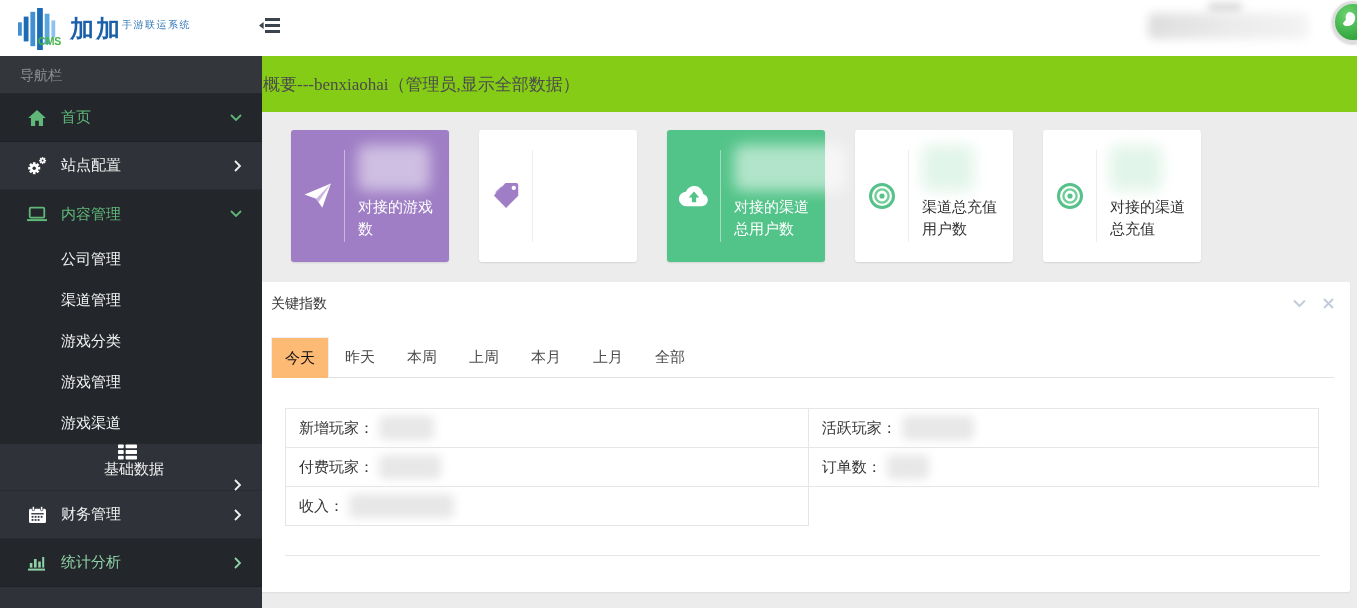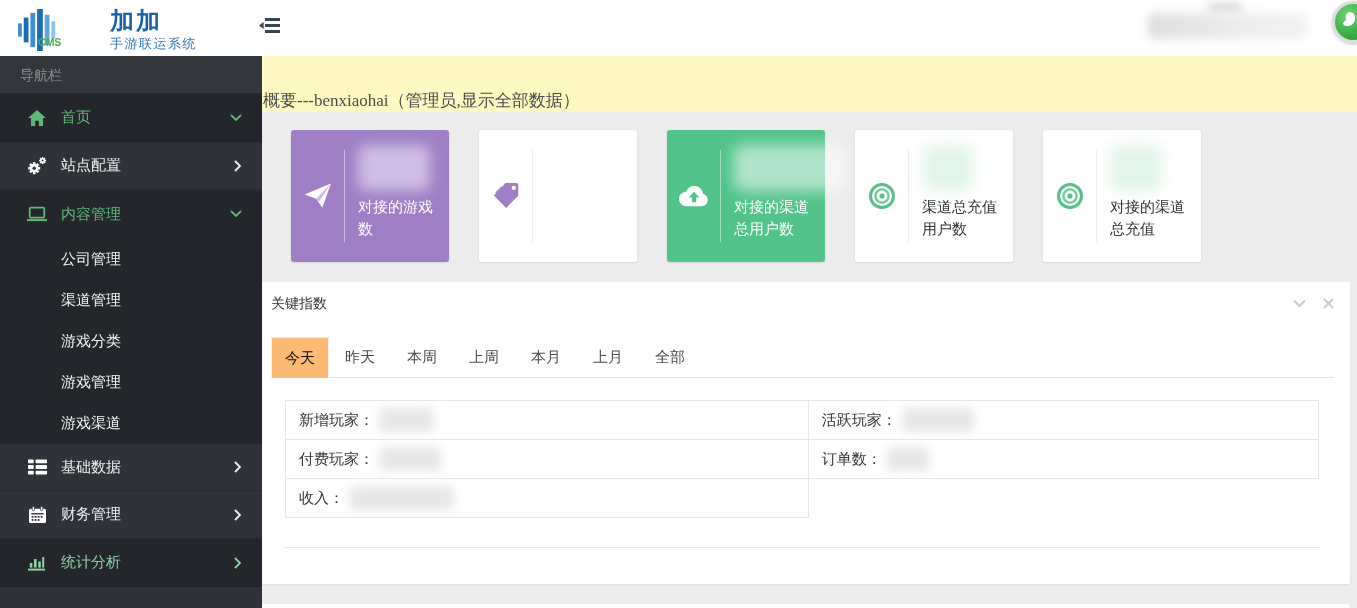--- a/index.html
+++ b/index.html
@@ -2,23 +2,23 @@
 <html><head>
 <meta charset="utf-8">
 <style>
   * { margin:0; padding:0; box-sizing:border-box; }
   html,body { width:1357px; height:608px; overflow:hidden; background:#ececec;
     font-family:"Liberation Sans","DejaVu Sans",sans-serif; }
 
   
   .topbar { position:fixed; top:0; left:0; width:1357px; height:56px; background:#fff; z-index:30; }
   .logo { position:absolute; left:16px; top:8px; display:flex; align-items:center; gap:8px; }
-  .brand-col { display:flex; flex-direction:column; line-height:1.1;margin-left:40px; }
+  .brand-col { display:flex; line-height:1.1; }
   .brand-name { font-size:24px; font-weight:bold; color:#1a5fa8; letter-spacing:2px; }
-  .brand-sub { font-size:13px; color:#2f77b6; letter-spacing:1.5px; margin-top:3px; }
+  .brand-sub { font-size:10px; color:#2f77b6; letter-spacing:1.5px; margin-top:3px; }
   .toggle-btn { position:absolute; left:259px; top:17px; width:22px; height:18px; cursor:pointer; }
   .user-blur-wrap { position:absolute; left:1148px; top:6px; width:165px; height:40px; }
   .user-blur { position:absolute; left:0; top:7px; width:160px; height:26px; border-radius:5px;
     background:linear-gradient(90deg,#dedede,#ececec 55%,#f3f3f3); filter:blur(5px); }
   .user-blur2 { position:absolute; left:60px; top:-3px; width:34px; height:10px; border-radius:4px;
     background:#d8d8d8; filter:blur(4px); }
   .float-qq { position:absolute; right:-17px; top:1px; width:42px; height:42px; border-radius:50%;
     background:radial-gradient(circle at 35% 30%, #6bd470, #2fa33c 75%);
     border:3px solid #dcdcdc; box-shadow:0 1px 3px rgba(0,0,0,.25); cursor:pointer; z-index:40; }
   .float-qq svg { position:absolute; left:4px; top:6px; }
@@ -31,21 +31,21 @@
     color:#f0f0f0; font-size:15px; cursor:pointer; border-bottom:1px solid rgba(0,0,0,.12); }
   .nav-item .nicon { width:22px; display:flex; justify-content:center; margin-right:13px; }
   .nav-item .arrow { margin-left:auto; display:flex; }
   .nav-open { background:#23262B; color:#5FB878; }
   .nav-soft { color:#8fd3a8; }
   .sub-list { background:#23262B; }
   .sub-item { height:41px; line-height:41px; padding-left:61px; color:#f2f2f2; font-size:15px; cursor:pointer; }
 
   
   .main { position:absolute; left:240px; top:56px; width:1117px; }
-  .title-bar { height:56px; background:#fef9c3; display:flex; align-items:flex-end; padding-left:23px;
+  .title-bar { height:56px; background:#84cc16; display:flex; align-items:center; padding-left:23px;
     font-family:"Liberation Serif",serif; font-size:17px; color:#4c4c4c; }
   .content { padding:18px 7px 0 15px; }
 
   
   .cards { display:flex;padding-left:36px; }
   .card { position:relative; width:158px; height:132px; margin-right:30px; border-radius:3px;
     background:#fff; box-shadow:0 1px 2px rgba(0,0,0,.10); }
   .card.purple { background:#9F7EC5; }
   .card.green  { background:#53C489; }
   .card-icon { position:absolute; left:0; top:0; width:53px; height:100%;
@@ -71,21 +71,21 @@
   .tabs { margin:12px 16px 0; display:flex; border-bottom:1px solid #e2e2e2; height:41px;
     font-family:"Liberation Serif",serif; }
   .tab { padding:0 16px; line-height:40px; font-size:15px; color:#4c4c4c; cursor:pointer; }
   .tab.active { background:#fdba74; border:1px solid #eee; border-bottom:none; margin-bottom:-1px;
     padding:0 13px; line-height:41px; color:#111; }
   .metrics { display:flex; margin:14px 30px 0; font-family:"Liberation Serif",serif; }
   .mcol-left { width:50.6%; }
   .mcol-right { width:49.4%; margin-left:-1px; }
   .mrow { height:40px; border:1px solid #e6e6e6; margin-top:-1px; display:flex; align-items:center;
     padding-left:13px; font-size:15px; color:#333; background:#fff; }
-  .mrow:first-child { margin-top:8px; }
+  .mrow:first-child { margin-top:16px; }
   .mrow-empty { height:40px; border:none; background:transparent; }
   .mblur { height:24px; border-radius:5px; background:#e7e7e7; filter:blur(5px); margin-left:5px; }
   .w55{width:55px;} .w72{width:72px;} .w62{width:62px;} .w42{width:42px;} .w105{width:105px;}
   .tab-bottom-line { margin:28px 30px 0; border-bottom:1px solid #e6e6e6; }
   .next-panel { margin-top:20px; height:14px; background:#fff; border-radius:2px 2px 0 0;
     box-shadow:0 1px 2px rgba(0,0,0,.07); }
 </style>
 </head>
 <body>
 
@@ -189,21 +189,21 @@
   </div>
 
   <div class="sub-list">
     <div class="sub-item">公司管理</div>
     <div class="sub-item">渠道管理</div>
     <div class="sub-item">游戏分类</div>
     <div class="sub-item">游戏管理</div>
     <div class="sub-item">游戏渠道</div>
   </div>
 
-  <div class="nav-item" style="border-top:1px solid rgba(0,0,0,.18);">
+  <div class="nav-item" style="border-top:1px solid rgba(0,0,0,.18);flex-direction:column;">
     <span class="nicon">
       <svg width="19" height="16" viewBox="0 0 20 16" fill="#fff">
         <rect x="0" y="0" width="6" height="4" rx="0.8"></rect>
           <rect x="8" y="0" width="12" height="4" rx="0.8"></rect>
         <rect x="0" y="6" width="6" height="4" rx="0.8"></rect>
           <rect x="8" y="6" width="12" height="4" rx="0.8"></rect>
         <rect x="0" y="12" width="6" height="4" rx="0.8"></rect>
           <rect x="8" y="12" width="12" height="4" rx="0.8"></rect>
       </svg>
     </span>

